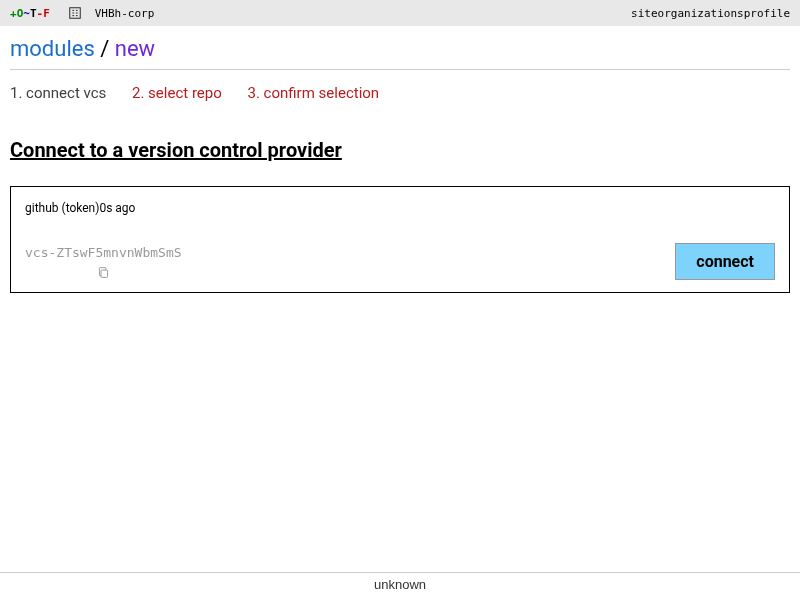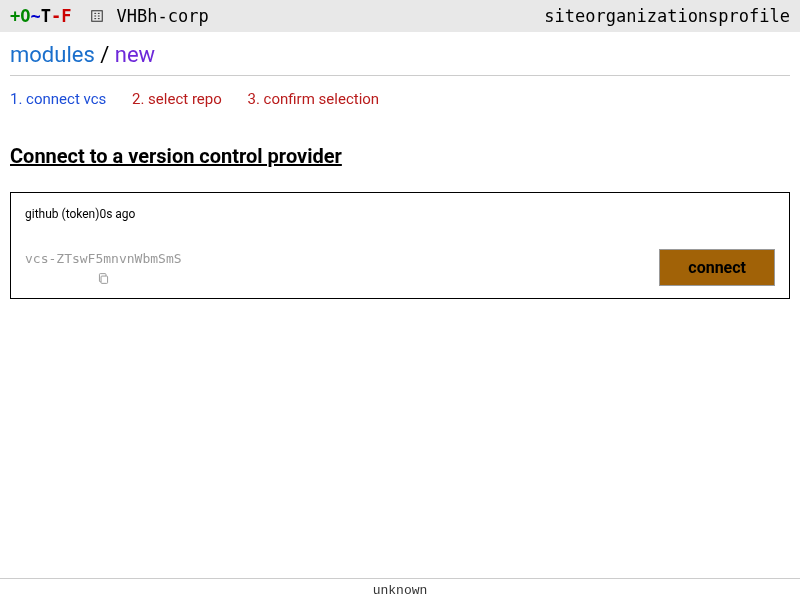--- a/index.html
+++ b/index.html
@@ -1,51 +1,51 @@
 <!DOCTYPE html>
 <html><head>
   <meta charset="utf-8">
   <style>
     * { margin: 0; padding: 0; box-sizing: border-box; }
     body { font-family: -apple-system, BlinkMacSystemFont, "Segoe UI", Roboto, "Helvetica Neue", Arial, sans-serif; font-size: 15px; color: #000; background: #fff; width: 800px; height: 600px; display: flex; flex-direction: column; }
     
-    .topbar { background: #e8e8e8; padding: 6px 10px; display: flex; align-items: center; font-family: ui-monospace, "SF Mono", Menlo, Consolas, monospace; font-size: 17px; }
+    .topbar { background: #e8e8e8; padding: 6px 10px; display: flex; align-items: center; font-family: ui-monospace, "SF Mono", Menlo, Consolas, monospace; font-size: 11px; }
     .logo { font-weight: bold; }
     .logo .plus { color: #008800; }
     .logo .o { color: #008800; }
     .logo .tilde { color: #0000cc; }
     .logo .t { color: #000; }
     .logo .dash { color: #cc0000; }
     .logo .f { color: #cc0000; }
     .org { margin-left: 18px; display: flex; align-items: center; gap: 13px; }
     .org-icon { width: 14px; height: 14px; }
     .topnav { margin-left: auto; display: flex; gap: 0; }
     .topnav a { color: #000; text-decoration: none; cursor: pointer; }
     
     .content { padding: 10px 10px 0 10px; flex: 1; }
     .breadcrumb { font-size: 22px; padding-bottom: 8px; border-bottom: 1px solid #ccc; }
     .breadcrumb .link { color: #1a6fcc; cursor: pointer; }
     .breadcrumb .sep { color: #000; }
     .breadcrumb .current { color: #6d28d9; }
     
     .steps { margin-top: 14px; font-size: 15px; }
     .steps .step { margin-right: 22px; color: #b91c1c; }
-    .steps .step.active { color: #1d4ed8; }
+    .steps .step.active { color: #404040; }
     
     .section-title { font-weight: bold; font-size: 20px; margin-top: 36px; text-decoration: underline; }
     .section-desc { margin-top: 12px; font-size: 15px; }
     
     .provider-card { border: 1px solid #000; margin-top: 24px; padding: 14px 14px 12px 14px; }
     .provider-row { display: flex; justify-content: flex-start; align-items: center; font-size: 12px; }
     .provider-bottom { display: flex; justify-content: space-between; align-items: center; margin-top: 28px; }
     .provider-id { font-family: ui-monospace, "SF Mono", Menlo, Consolas, monospace; font-size: 13px; color: #999; display: flex; align-items: center; gap: 6px; flex-direction: column; }
     .copy-icon { width: 13px; height: 13px; }
-    .connect-btn { background: #a16207; border: 1px solid #999; padding: 8px 28px; font-size: 16px; font-weight: bold; cursor: pointer; font-family: inherit; }
+    .connect-btn { background: #7dd3fc; border: 1px solid #999; padding: 8px 20px; font-size: 16px; font-weight: bold; cursor: pointer; font-family: inherit; }
     
-    .footer { border-top: 1px solid #ccc; text-align: center; font-size: 13px; color: #333; padding: 4px 0 2px 0; font-family: Liberation Mono, monospace; }
+    .footer { border-top: 1px solid #ccc; text-align: center; font-size: 13px; color: #333; padding: 4px 0 8px 0; font-family: Liberation Sans, sans-serif; }
   </style>
 </head>
 <body>
 
 <div class="topbar">
   <span class="logo">
     <span class="plus">+</span><span class="o">O</span><span class="tilde">~</span><span class="t">T</span><span class="dash">-</span><span class="f">F</span>
   </span>
   <span class="org">
     <svg class="org-icon" viewBox="0 0 16 16" fill="none" stroke="#333" stroke-width="1.2">

